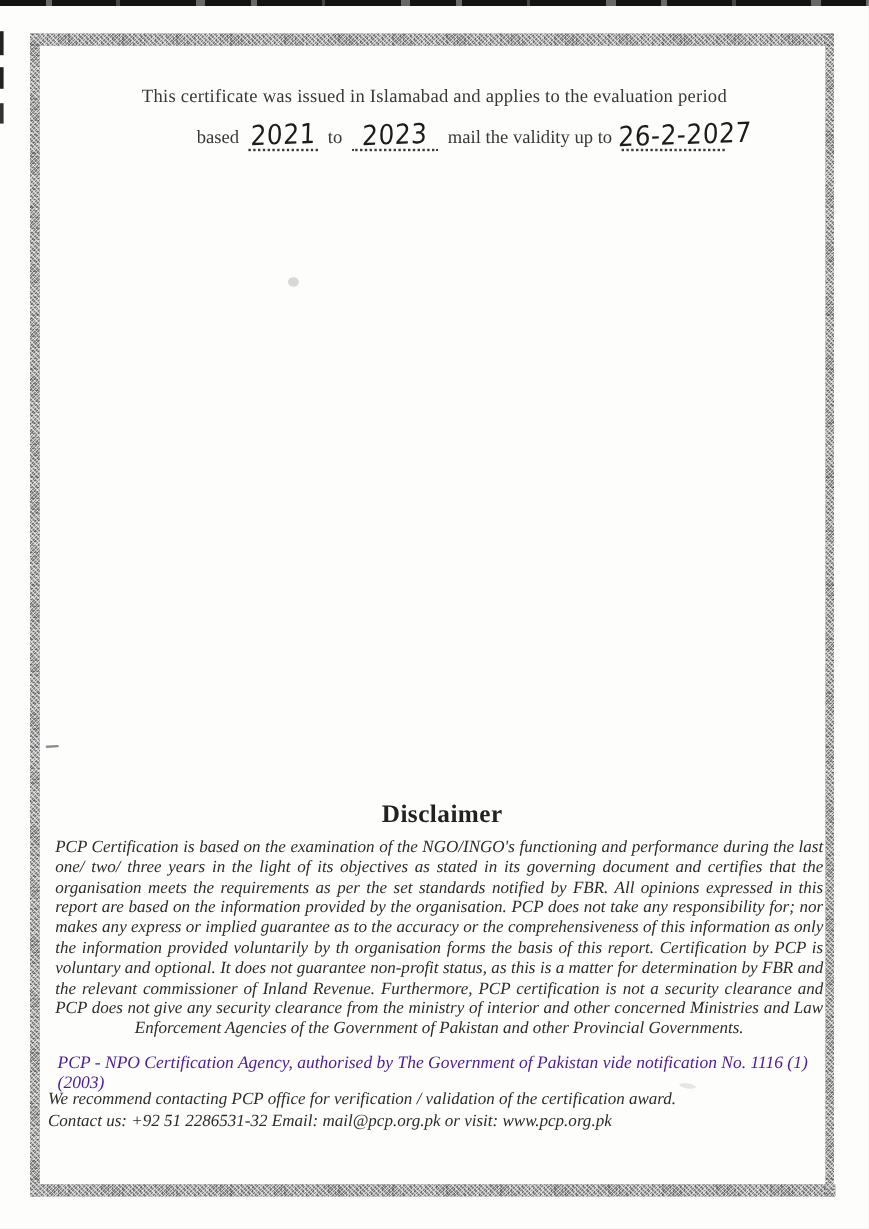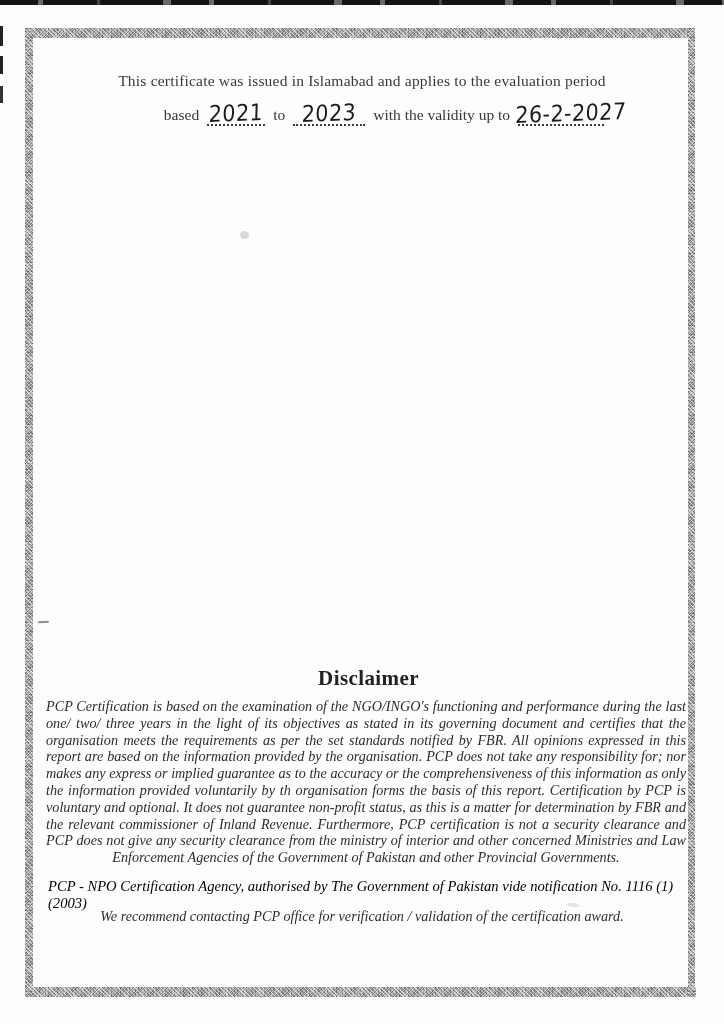--- a/index.html
+++ b/index.html
@@ -145,27 +145,27 @@
     text-align: justify;
     text-align-last: center;
     color: #2c2c2c;
   }
   .agency-line {
     position: absolute;
     left: 48px; right: 30px; top: 878px;
     margin: 0;
     font-style: italic;
     font-size: 14.6px;
-    color: #000000;
+    color: #4c1d95;
   }
   .recommend-line, .contact-line {
     position: absolute;
     left: 40px; right: 40px;
     margin: 0;
-    text-align: center;
+    text-align: left;
     font-style: italic;
     font-size: 14.2px;
     color: #2c2c2c;
   }
   .recommend-line { top: 908px; }
   .contact-line { top: 926px; }
 </style>
 </head>
 <body>
 
@@ -188,28 +188,29 @@
 
   <div class="period-line">
     <span class="printed">based</span>
     <span class="fill w-from">
       <span class="hand">2021</span>
     </span>
     <span class="printed">to</span>
     <span class="fill w-to">
       <span class="hand">2023</span>
     </span>
-    <span class="printed">with the validity up to</span>
+    <span class="printed">mail the validity up to</span>
     <span class="fill w-validity">
       <span class="hand">26-2-2027</span>
     </span>
   </div>
 
   <h2 class="disclaimer-heading">Disclaimer</h2>
 
   <p class="disclaimer-body">PCP Certification is based on the examination of the NGO/INGO's functioning and performance during the last one/ two/ three years in the light of its objectives as stated in its governing document and certifies that the organisation meets the requirements as per the set standards notified by FBR. All opinions expressed in this report are based on the information provided by the organisation. PCP does not take any responsibility for; nor makes any express or implied guarantee as to the accuracy or the comprehensiveness of this information as only the information provided voluntarily by th organisation forms the basis of this report. Certification by PCP is voluntary and optional. It does not guarantee non-profit status, as this is a matter for determination by FBR and the relevant commissioner of Inland Revenue. Furthermore, PCP certification is not a security clearance and PCP does not give any security clearance from the ministry of interior and other concerned Ministries and Law Enforcement Agencies of the Government of Pakistan and other Provincial Governments.</p>
 
   <p class="agency-line">PCP - NPO Certification Agency, authorised by The Government of Pakistan vide notification No. 1116 (1)(2003)</p>
 
   <p class="recommend-line">We recommend contacting PCP office for verification / validation of the certification award.</p>
 
+  <p class="contact-line">Contact us: +92 51 2286531-32 Email: mail@pcp.org.pk or visit: www.pcp.org.pk</p>
 
 </div>
 
 </body></html>

